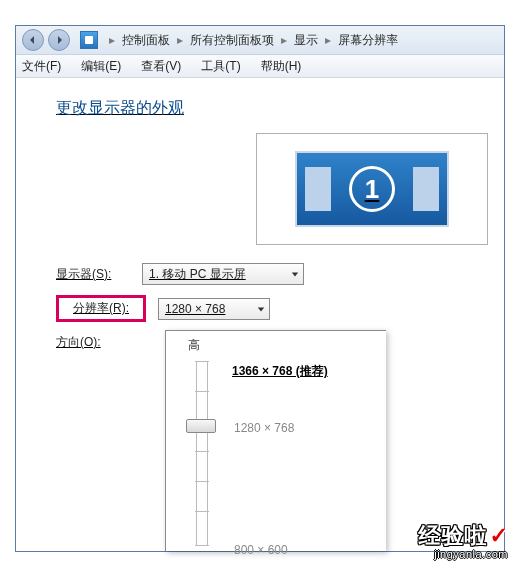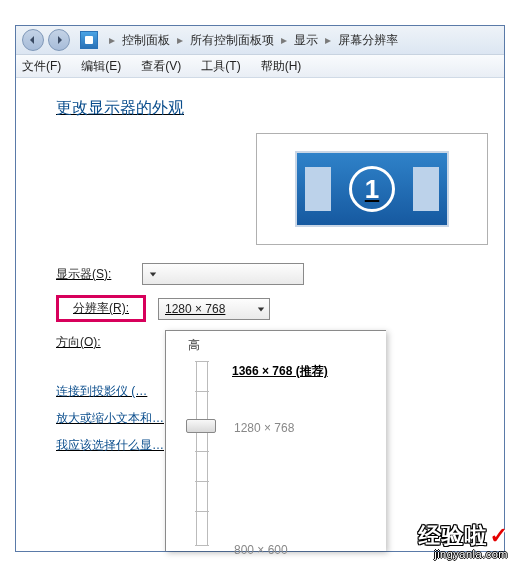--- a/index.html
+++ b/index.html
@@ -282,20 +282,21 @@
 
     <div class="preview-box">
       <div class="monitor-thumb">
         <div class="monitor-num">1</div>
       </div>
     </div>
 
     <div class="form-row">
       <div class="form-label">显示器(S):</div>
       <div class="combo wide">
+        <span>1. 移动 PC 显示屏</span>
         <span class="arrow"><svg viewBox="0 0 10 10">
               <path d="M1 3h8L5 8z"></path>
             </svg></span>
       </div>
     </div>
 
     <div class="form-row">
       <div class="form-label highlighted">分辨率(R):</div>
       <div style="width:12px"></div>
       <div class="combo med">
@@ -303,25 +304,20 @@
         <span class="arrow"><svg viewBox="0 0 10 10">
               <path d="M1 3h8L5 8z"></path>
             </svg></span>
       </div>
     </div>
 
     <div class="form-row">
       <div class="form-label">方向(O):</div>
     </div>
 
-    <div class="links">
-      <span class="link">连接到投影仪 (…</span>
-      <span class="link">放大或缩小文本和…</span>
-      <span class="link">我应该选择什么显…</span>
-    </div>
 
   </div>
 </div>
 
 <div class="res-popup">
   <div class="lbl-top">高</div>
   <div class="slider-track">
     <div class="tick" style="top:0"></div>
     <div class="tick" style="top:30px"></div>
     <div class="tick" style="top:60px"></div>

